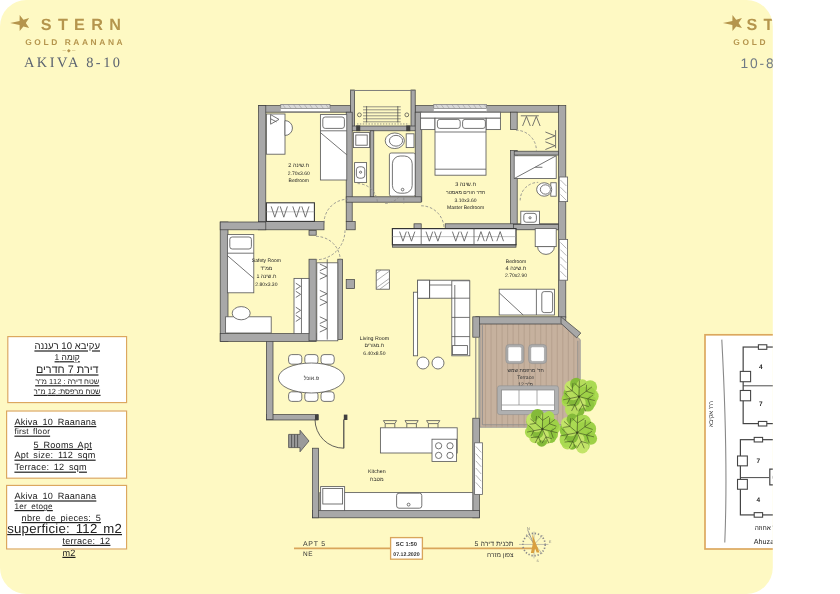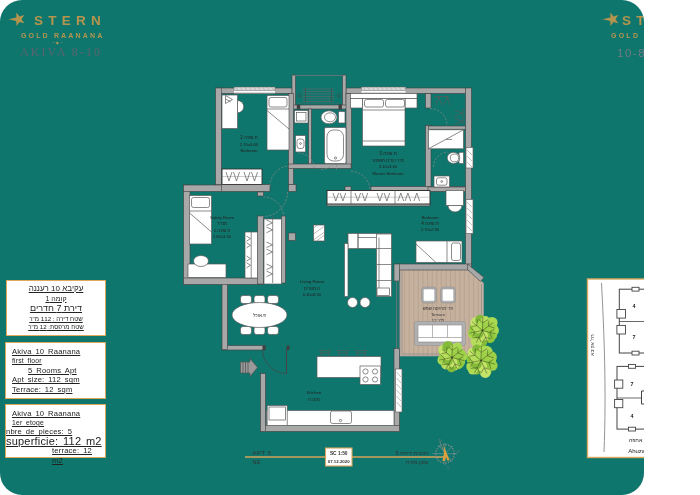--- a/index.html
+++ b/index.html
@@ -1,16 +1,16 @@
 <!DOCTYPE html>
 <html><head>
 <meta charset="utf-8">
 <style>
   html,body{margin:0;padding:0;background:#fff;}
-  #page{position:relative;width:644px;height:495px;background:#0f766e;overflow:hidden;
+  #page{position:relative;width:644px;height:495px;background:#fef9c3;overflow:hidden;
         font-family:"Liberation Sans",sans-serif;border-radius:22px;}
   .abs{position:absolute;}
   .gbox{position:absolute;border:1.5px solid #dca85e;background:#fff;box-sizing:border-box;text-decoration:underline;}
 </style>
 </head>
 <body>
 <div id="page">
 
 <svg class="abs" style="left:0;top:0" width="700" height="495" viewBox="0 0 700 495">
 <g stroke-linecap="butt">
@@ -555,18 +555,18 @@
   <div style="font-size:7.6px;margin:4px 0 0 6px;">Akiva 10 Raanana</div>
   <div style="font-size:6.8px;margin-left:6px;">first floor</div>
   <div style="font-size:7.6px;margin-left:22px;">5 Rooms Apt</div>
   <div style="font-size:7.6px;margin-left:6px;">Apt size: 112 sqm</div>
   <div style="font-size:7.6px;margin-left:6px;">Terrace: 12 sqm</div>
 </div>
 
 <div class="gbox" style="left:5px;top:404px;width:101px;height:53.5px;color:#222;line-height:9.4px;letter-spacing:0.2px;word-spacing:1.5px;">
   <div style="font-size:7.6px;margin:3.5px 0 0 6px;">Akiva 10 Raanana</div>
   <div style="font-size:6.8px;margin-left:6px;">1er etoge</div>
-  <div style="font-size:7.6px;margin-left:0;">nbre de pieces: 5</div>
+  <div style="font-size:7.6px;margin-left:12px;">nbre de pieces: 5</div>
   <div style="font-size:11px;margin-left:0;">superficie: 112 m2</div>
   <div style="font-size:7.6px;margin-left:6px;padding-left:40px;">terrace: 12 m2</div>
 </div>
 
 </div>
 
 </body></html>

